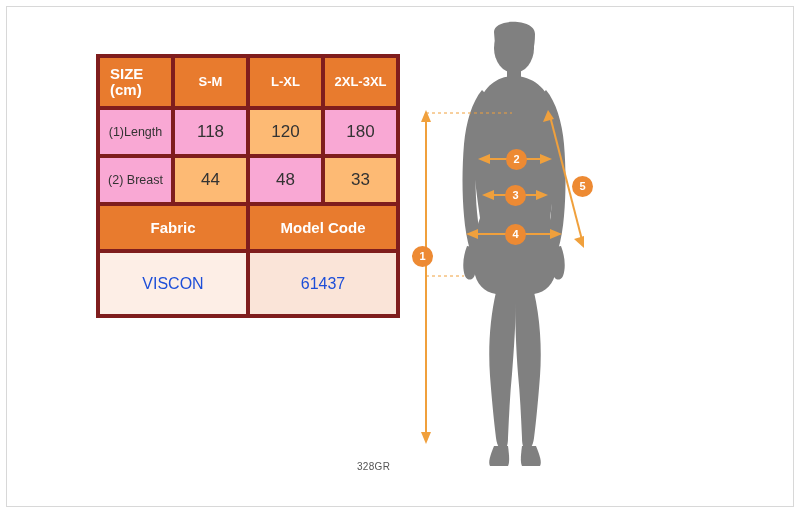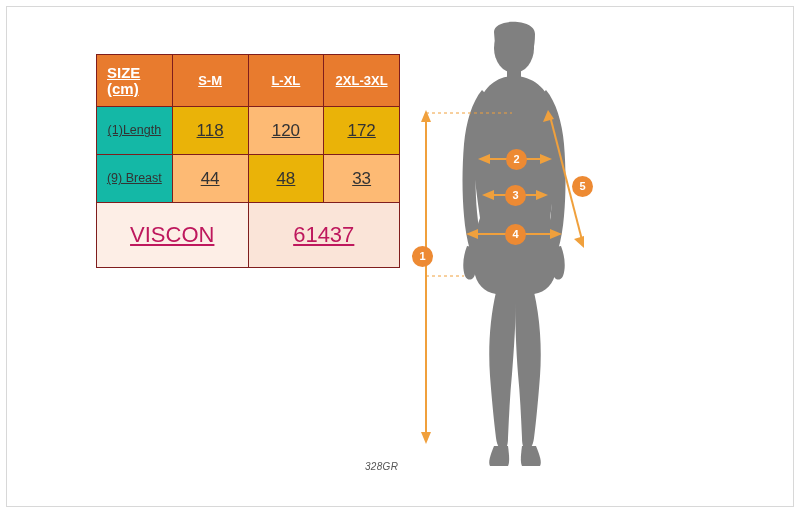--- a/index.html
+++ b/index.html
@@ -36,81 +36,79 @@
     left: 96px;
     top: 54px;
     width: 304px;
   }
   table.size-table {
     border-collapse: collapse;
     width: 304px;
     table-layout: fixed;
   }
   table.size-table td, table.size-table th {
-    border: 1px solid #7f1d1d;
+    border: 4px solid #7f1d1d;
     padding: 0;
     text-align: center;
     vertical-align: middle;
     box-sizing: border-box;
-    text-decoration: underline;
   }
   .hdr-cell {
     background: #e87b2e;
     color: #ffffff;
     font-weight: bold;
     font-size: 13px;
     height: 52px;
     line-height: 1.05;
   }
   .hdr-cell.first {
     text-align: left;
     padding-left: 10px;
     font-size: 15px;
   }
   .hdr-cell.first .l2 { display:block; }
   .row-label {
-    background: #14b8a6;
+    background: #f9a8d4;
     color: #333333;
     font-size: 12.5px;
     height: 48px;
     line-height: 1.15;
   }
   .row-val {
-    background: #eab308;
+    background: #f9a8d4;
     color: #333333;
     font-size: 17px;
     height: 48px;
   }
   .row-val.alt {
     background: #fdba74;
   }
   .fabric-hdr {
     background: #e87b2e;
     color: #ffffff;
     font-weight: bold;
     font-size: 15px;
     height: 47px;
   }
   .fabric-val {
     background: #fdeee6;
-    color: #be185d;
-    font-size: 22px;
+    color: #1d4ed8;
+    font-size: 16px;
     height: 65px;
   }
   .fabric-val.alt {
     background: #fae4d8;
   }
   .code-note {
     position: absolute;
-    left: 365px;
+    left: 357px;
     top: 461px;
     font-size: 10px;
     color: #555555;
     letter-spacing: .3px;
-    font-style: italic;
   }
 
   
   .figure-area {
     position: absolute;
     left: 404px;
     top: 18px;
     width: 380px;
     height: 470px;
   }
@@ -152,33 +150,37 @@
         </th>
         <th class="hdr-cell">S-M</th>
         <th class="hdr-cell">L-XL</th>
         <th class="hdr-cell">2XL-3XL</th>
       </tr>
 
       <tr>
         <td class="row-label">(1)Length</td>
         <td class="row-val">118</td>
         <td class="row-val alt">120</td>
-        <td class="row-val">172</td>
-      </tr>
-
-      <tr>
-        <td class="row-label">(9) Breast</td>
+        <td class="row-val">180</td>
+      </tr>
+
+      <tr>
+        <td class="row-label">(2) Breast</td>
         <td class="row-val alt">44</td>
         <td class="row-val">48</td>
         <td class="row-val alt">33</td>
       </tr>
 
 
 
 
+      <tr>
+        <td class="fabric-hdr" colspan="2">Fabric</td>
+        <td class="fabric-hdr" colspan="2">Model Code</td>
+      </tr>
 
       <tr>
         <td class="fabric-val" colspan="2">VISCON</td>
         <td class="fabric-val alt" colspan="2">61437</td>
       </tr>
     </tbody>
       </table>
   </div>
 
   <div class="code-note">328GR</div>

